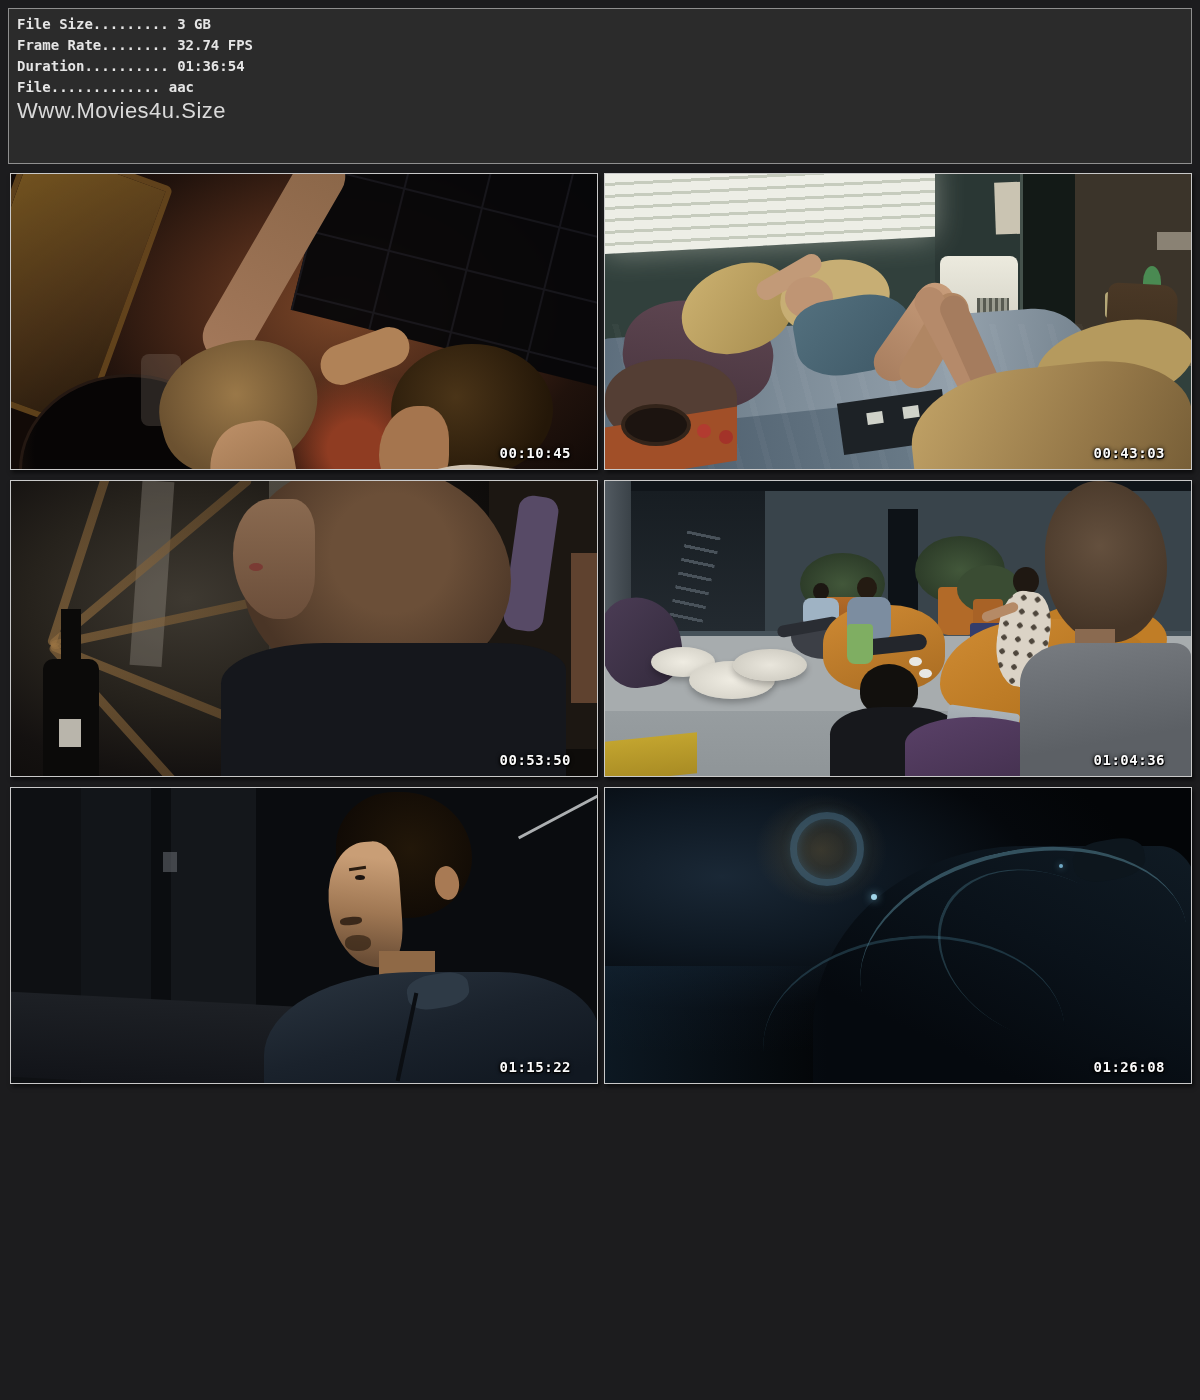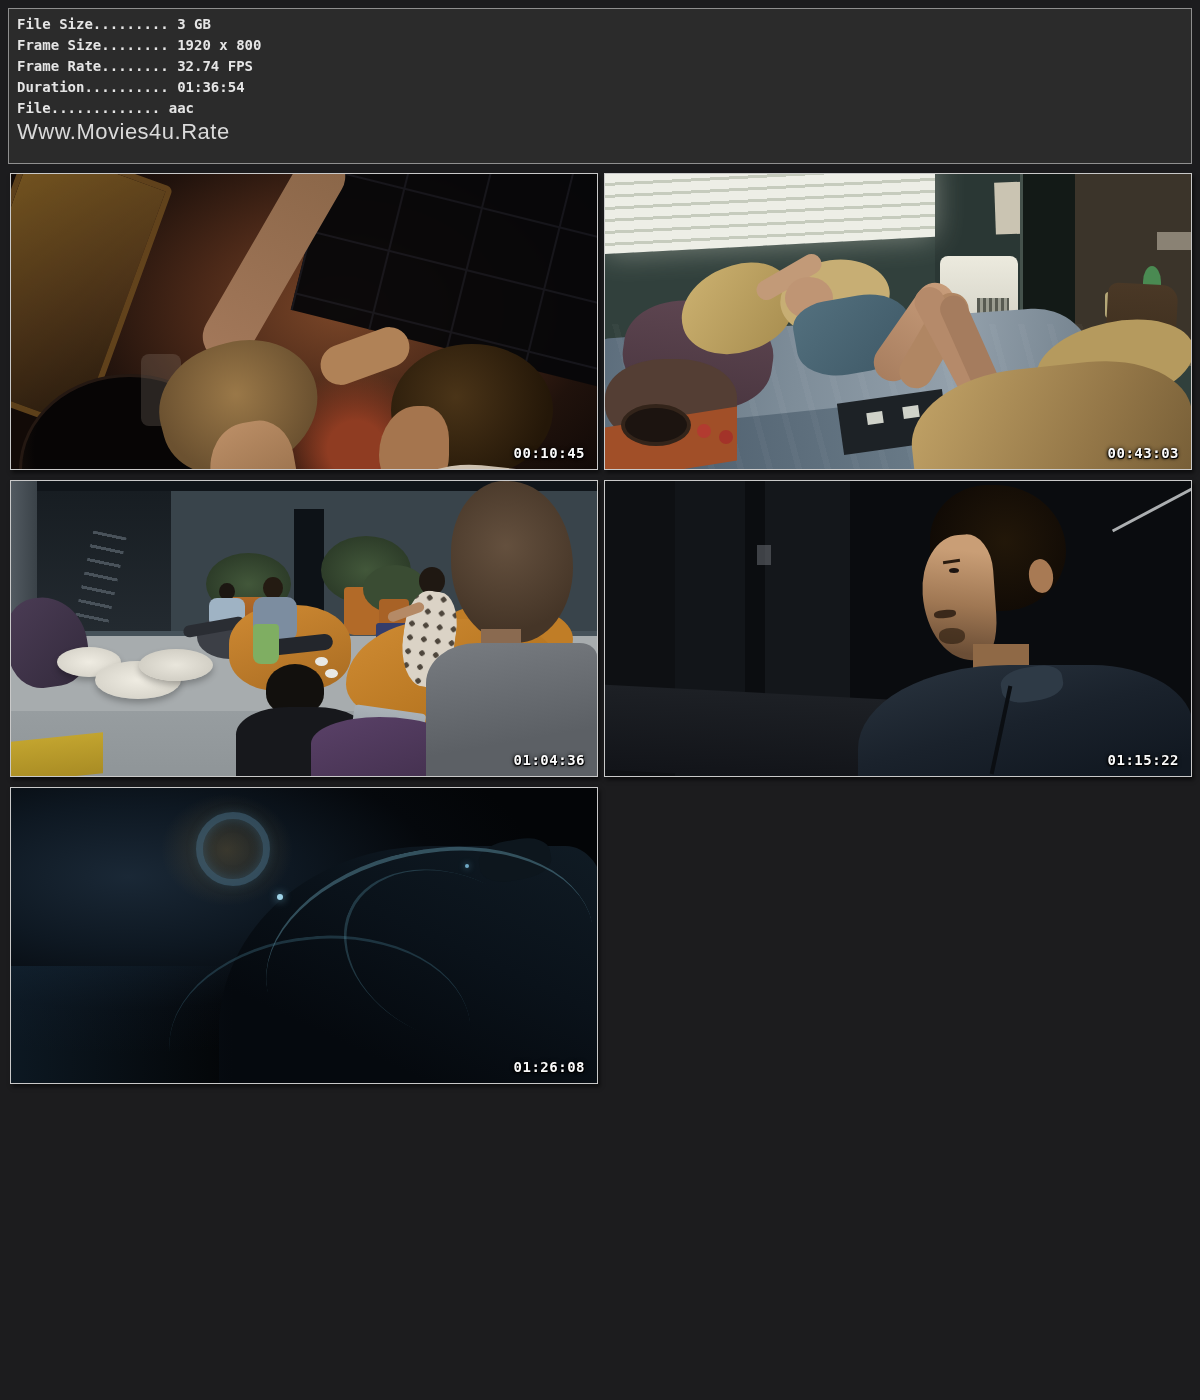--- a/index.html
+++ b/index.html
@@ -15,21 +15,21 @@
   .watermark{font:400 22px/24px "Liberation Sans", sans-serif;color:#dadada;
              margin-top:1px;letter-spacing:.5px;}
 
   
   .grid{position:absolute;left:10px;top:173px;width:1182px;
         display:grid;grid-template-columns:588px 588px;gap:10px 6px;}
   .c{position:relative;width:588px;height:297px;box-sizing:border-box;
      border:1px solid #c9c9c9;overflow:hidden;background:#0c0c0c;
      box-shadow:2px 3px 4px rgba(0,0,0,.55);}
   .c *{position:absolute;}
-  .ts{right:12px;bottom:8px;font:700 14px "DejaVu Sans Mono", monospace;color:#fafafa;
+  .ts{right:26px;bottom:8px;font:700 14px "DejaVu Sans Mono", monospace;color:#fafafa;
       letter-spacing:.5px;text-shadow:1px 1px 0 #000,-1px 1px 2px #000,0 0 4px #000;z-index:30;}
 
   
   .s1{background:radial-gradient(ellipse 340px 230px at 330px 135px,#7a4628 0%,#4a2818 42%,#20120c 75%,#120a07 100%);}
   .s1-mirror{left:-30px;top:-20px;width:140px;height:250px;transform:rotate(20deg);
              background:linear-gradient(135deg,#8a6526,#52381a 60%,#2a1c0e);border:6px solid #6b4a1e;opacity:.85;border-radius:6px;}
   .s1-tiles{left:300px;top:-30px;width:340px;height:210px;transform:rotate(14deg);
             background-color:#070709;opacity:.95;
             background-image:linear-gradient(#16161c 2px,transparent 2px),linear-gradient(90deg,#16161c 2px,transparent 2px);
             background-size:80px 64px;}
@@ -283,25 +283,24 @@
   .s8-spec2{left:454px;top:76px;width:4px;height:4px;background:#6fa8c4;border-radius:50%;box-shadow:0 0 6px #4f88a4;}
   .s8-wash{left:0;top:178px;width:222px;height:117px;background:linear-gradient(90deg,rgba(30,60,85,.35),transparent);}
 </style>
 </head>
 <body>
 
 <div id="page">
 
   <div class="info-box">
     <div class="info-line">File Size......... 3 GB</div>
-    <div class="info-line">Frame Size........ 1920 x 800</div>
     <div class="info-line">Frame Rate........ 32.74 FPS</div>
     <div class="info-line">Duration.......... 01:36:54</div>
     <div class="info-line">File............. aac</div>
-    <div class="watermark">Www.Movies4u.Rate</div>
+    <div class="watermark">Www.Movies4u.Size</div>
   </div>
 
   <div class="grid">
 
     <div class="c s1">
       <div class="s1-mirror"></div>
       <div class="s1-tiles"></div>
       <div class="s1-red"></div>
       <div class="s1-sink"></div>
       <div class="s1-jar"></div>
@@ -353,20 +352,40 @@
       <div class="s4-stickA"></div>
       <div class="s4-stickB"></div>
       <div class="s4-blank2"></div>
       <div class="s4-blank"></div>
       <div class="s4-table"></div>
       <div class="s4-bowl"></div>
       <div class="s4-dotR"></div>
       <div class="ts">00:43:03</div>
     </div>
 
+    <div class="c s5">
+      <div class="s5-leaf"></div>
+      <div class="s5-f1"></div>
+      <div class="s5-f2"></div>
+      <div class="s5-f3"></div>
+      <div class="s5-f4"></div>
+      <div class="s5-f5"></div>
+      <div class="s5-wall"></div>
+      <div class="s5-bneck"></div>
+      <div class="s5-bottle"></div>
+      <div class="s5-blabel"></div>
+      <div class="s5-fig"></div>
+      <div class="s5-scarf"></div>
+      <div class="s5-skin"></div>
+      <div class="s5-hair"></div>
+      <div class="s5-face"></div>
+      <div class="s5-lips"></div>
+      <div class="s5-jacket"></div>
+      <div class="ts">00:53:50</div>
+    </div>
 
     <div class="c s6">
       <div class="s6-open"></div>
       <div class="s6-ladder"></div>
       <div class="s6-pillar"></div>
       <div class="s6-door"></div>
       <div class="s6-fol1"></div>
       <div class="s6-pot1"></div>
       <div class="s6-fol2"></div>
       <div class="s6-pot2"></div>

